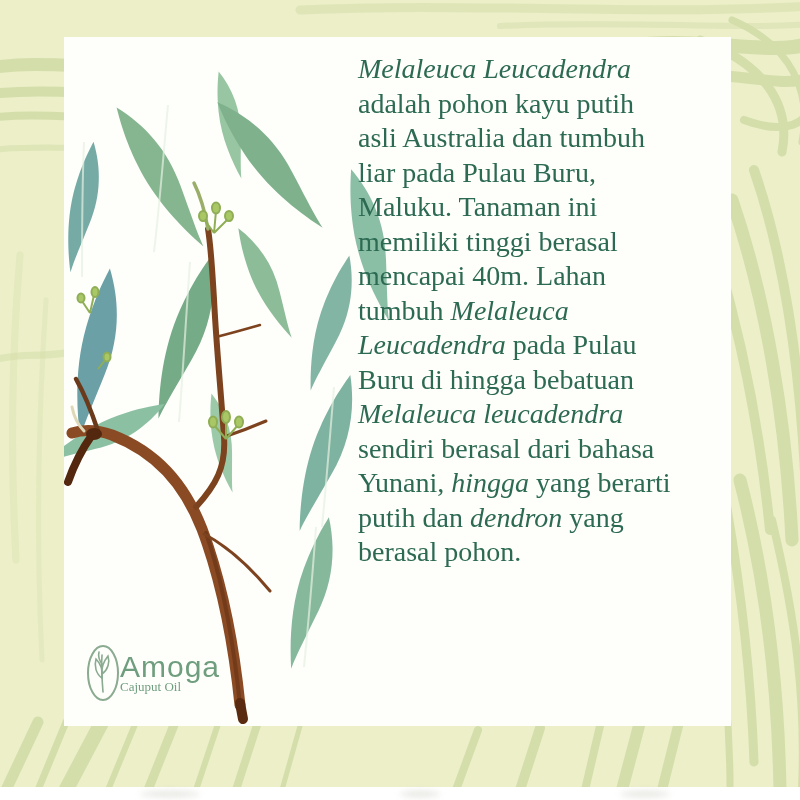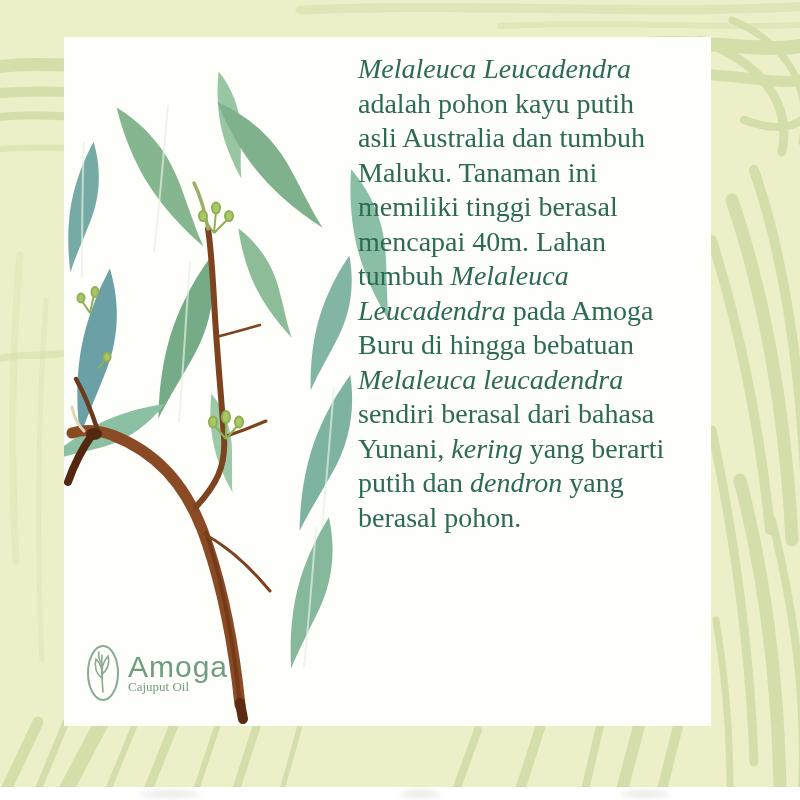--- a/index.html
+++ b/index.html
@@ -1,27 +1,27 @@
 <!DOCTYPE html>
 <html style="--background: #ecefc8; --stripe: #cdd8a0; --card: #fefefb; --text: #2d6a53; --logo: #6f9e7e; --branch_brown: #8a4b24; --leaf_sage: #85b690; --leaf_teal: #6fa6a0; --bud_green: #a9c765;"><head>
 <meta charset="utf-8">
 <style>
   html,body{margin:0;padding:0;width:800px;height:800px;overflow:hidden;background:#ffffff;}
   body{font-family:"Liberation Serif", serif;position:relative;}
   .bg{position:absolute;left:0;top:0;width:800px;height:787px;overflow:hidden;}
   .bg svg{display:block;}
   .bottom-strip{position:absolute;left:0;top:787px;width:800px;height:13px;background:#ffffff;}
   .smudge{position:absolute;top:791px;height:6px;border-radius:50%;background:#d4d4cc;filter:blur(3px);opacity:.6;}
-  .card{position:absolute;left:64px;top:37px;width:647px;height:689px;background:#fefefb;overflow:hidden;}
+  .card{position:absolute;left:64px;top:37px;width:647px;height:689px;background:#fefefb;overflow:hidden;padding-left:20px;}
   .branch-svg{position:absolute;left:0;top:0;}
   .article{position:absolute;left:294px;top:15px;width:350px;color:var(--text,#2d6a53);
            font-size:28px;line-height:34.5px;}
   .article .line{white-space:nowrap;}
   .it{font-style:italic;}
-  .logo{position:absolute;left:22px;top:607px;display:flex;align-items:center;gap:8px;}
+  .logo{position:absolute;left:22px;top:607px;display:flex;align-items:center;gap:0;}
   .logo-text{display:flex;flex-direction:column;}
   .logo-name{font-family:"Liberation Sans", sans-serif;font-size:30px;line-height:30px;
              color:var(--logo,#6f9e7e);letter-spacing:1px;}
   .logo-tagline{font-family:"Liberation Serif", serif;font-size:13px;
                 line-height:14px;color:var(--logo,#6f9e7e);margin-top:-2px;}
 </style>
 </head>
 <body>
 
 <div class="bg">
@@ -137,29 +137,30 @@
       <ellipse cx="31" cy="255" rx="3.5" ry="5"></ellipse>
       <path d="M34,332 L42,322" fill="none"></path>
       <ellipse cx="43" cy="320" rx="3.5" ry="4.5"></ellipse>
     </g>
   </svg>
 
   <div class="article" id="article">
       <div class="line"><span class="it">Melaleuca Leucadendra</span></div>
       <div class="line"><span>adalah pohon kayu putih</span></div>
       <div class="line"><span>asli Australia dan tumbuh</span></div>
+      <div class="line"><span>liar pada Pulau Buru,</span></div>
       <div class="line"><span>Maluku. Tanaman ini</span></div>
       <div class="line"><span>memiliki tinggi berasal</span></div>
       <div class="line"><span>mencapai 40m. Lahan</span></div>
       <div class="line"><span>tumbuh </span><span class="it">Melaleuca</span></div>
-      <div class="line"><span class="it">Leucadendra</span><span> pada Amoga</span></div>
+      <div class="line"><span class="it">Leucadendra</span><span> pada Pulau</span></div>
       <div class="line"><span>Buru di hingga bebatuan</span></div>
       <div class="line"><span class="it">Melaleuca leucadendra</span></div>
       <div class="line"><span>sendiri berasal dari bahasa</span></div>
-      <div class="line"><span>Yunani, </span><span class="it">kering</span><span> yang berarti</span></div>
+      <div class="line"><span>Yunani, </span><span class="it">hingga</span><span> yang berarti</span></div>
       <div class="line"><span>putih dan </span><span class="it">dendron</span><span> yang</span></div>
       <div class="line"><span>berasal pohon.</span></div>
     </div>
 
   <div class="logo">
     <svg width="34" height="58" viewBox="0 0 34 58">
       <ellipse cx="17" cy="29" rx="15" ry="27" fill="none" stroke="#8aab90" stroke-width="2"></ellipse>
       <g stroke="#8aab90" stroke-width="1.6" fill="none" stroke-linecap="round">
         <path d="M17,48 C16,36 15,24 16,11"></path>
         <path d="M16,34 C10,30 8,22 10,15 C15,20 17,26 16,34 Z"></path>

